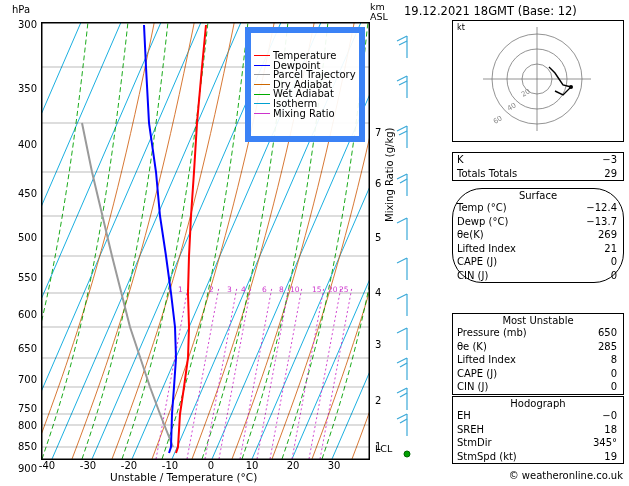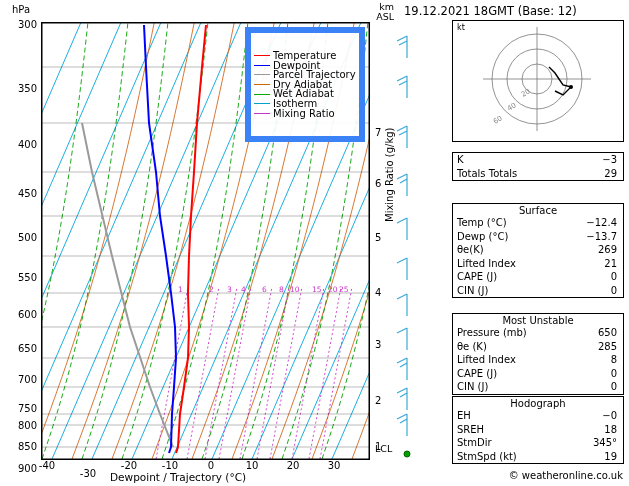--- a/index.html
+++ b/index.html
@@ -7,21 +7,21 @@
     width:629px; height:486px;
     background:#ffffff;
     font-family:"DejaVu Sans", sans-serif;
     color:#000;
     position:relative;
     overflow:hidden;
   }
   .root { position:absolute; inset:0; }
   .hdr-hpa { position:absolute; left:12px; top:4px; font-size:10px; }
   .hdr-title { position:absolute; left:52px; top:4px; font-size:11.5px; }
-  .hdr-km { position:absolute; left:370px; top:2px; font-size:9.5px; line-height:10px; text-align:right; width:24px;}
+  .hdr-km { position:absolute; left:370px; top:2px; font-size:9.5px; line-height:10px; text-align:left; width:24px;}
   .hdr-right {
     position:absolute; left:404px; top:4px;
     font-size:11.5px;
   }
 
   
   .plot {
     position:absolute;
     left:41px; top:22px;
     width:327px; height:436px;
@@ -117,21 +117,21 @@
   }
   .panel .ln {
     position:relative;
     height:13.5px;
     line-height:13.5px;
     padding:0 4px;
   }
   .panel .ln .v { position:absolute; right:6px; top:0; }
 
   #panel1 { top:152px; }
-  #panel2 { top:203px; }
+  #panel2 { top:188px;border-radius:30px; }
   #panel3 { top:313px; }
   #panel4 { top:396px; }
 
   .footer {
     position:absolute; right:6px; top:470px;
     font-size:10px;
   }
 </style>
 </head>
 <body>
@@ -292,29 +292,29 @@
         </div>
       <div class="row">
           <span class="swatch" style="border-color:#cc33cc"></span>
           <span>Mixing Ratio</span>
         </div>
     </div>
   </div>
 
   <div class="xaxis">
     <div style="left:6px;">-40</div>
-    <div style="left:47px;margin-top:8px;">-30</div>
+    <div style="left:47px;">-30</div>
     <div style="left:88px;">-20</div>
     <div style="left:129px;">-10</div>
     <div style="left:170px;">0</div>
     <div style="left:211px;">10</div>
     <div style="left:252px;">20</div>
     <div style="left:293px;">30</div>
   </div>
-  <div class="xlabel">Dewpoint / Trajectory (°C)</div>
+  <div class="xlabel">Unstable / Temperature (°C)</div>
 
   <div class="barbs">
     <svg width="24" height="438" viewBox="0 0 24 438">
       <g stroke="#3aa8d8" stroke-width="1.2" fill="none">
         <g>
             <line x1="12" y1="14" x2="12" y2="36"></line>
             <line x1="12" y1="14" x2="2" y2="19"></line>
             <line x1="12" y1="19" x2="4" y2="23"></line>
           </g>
         <g>

